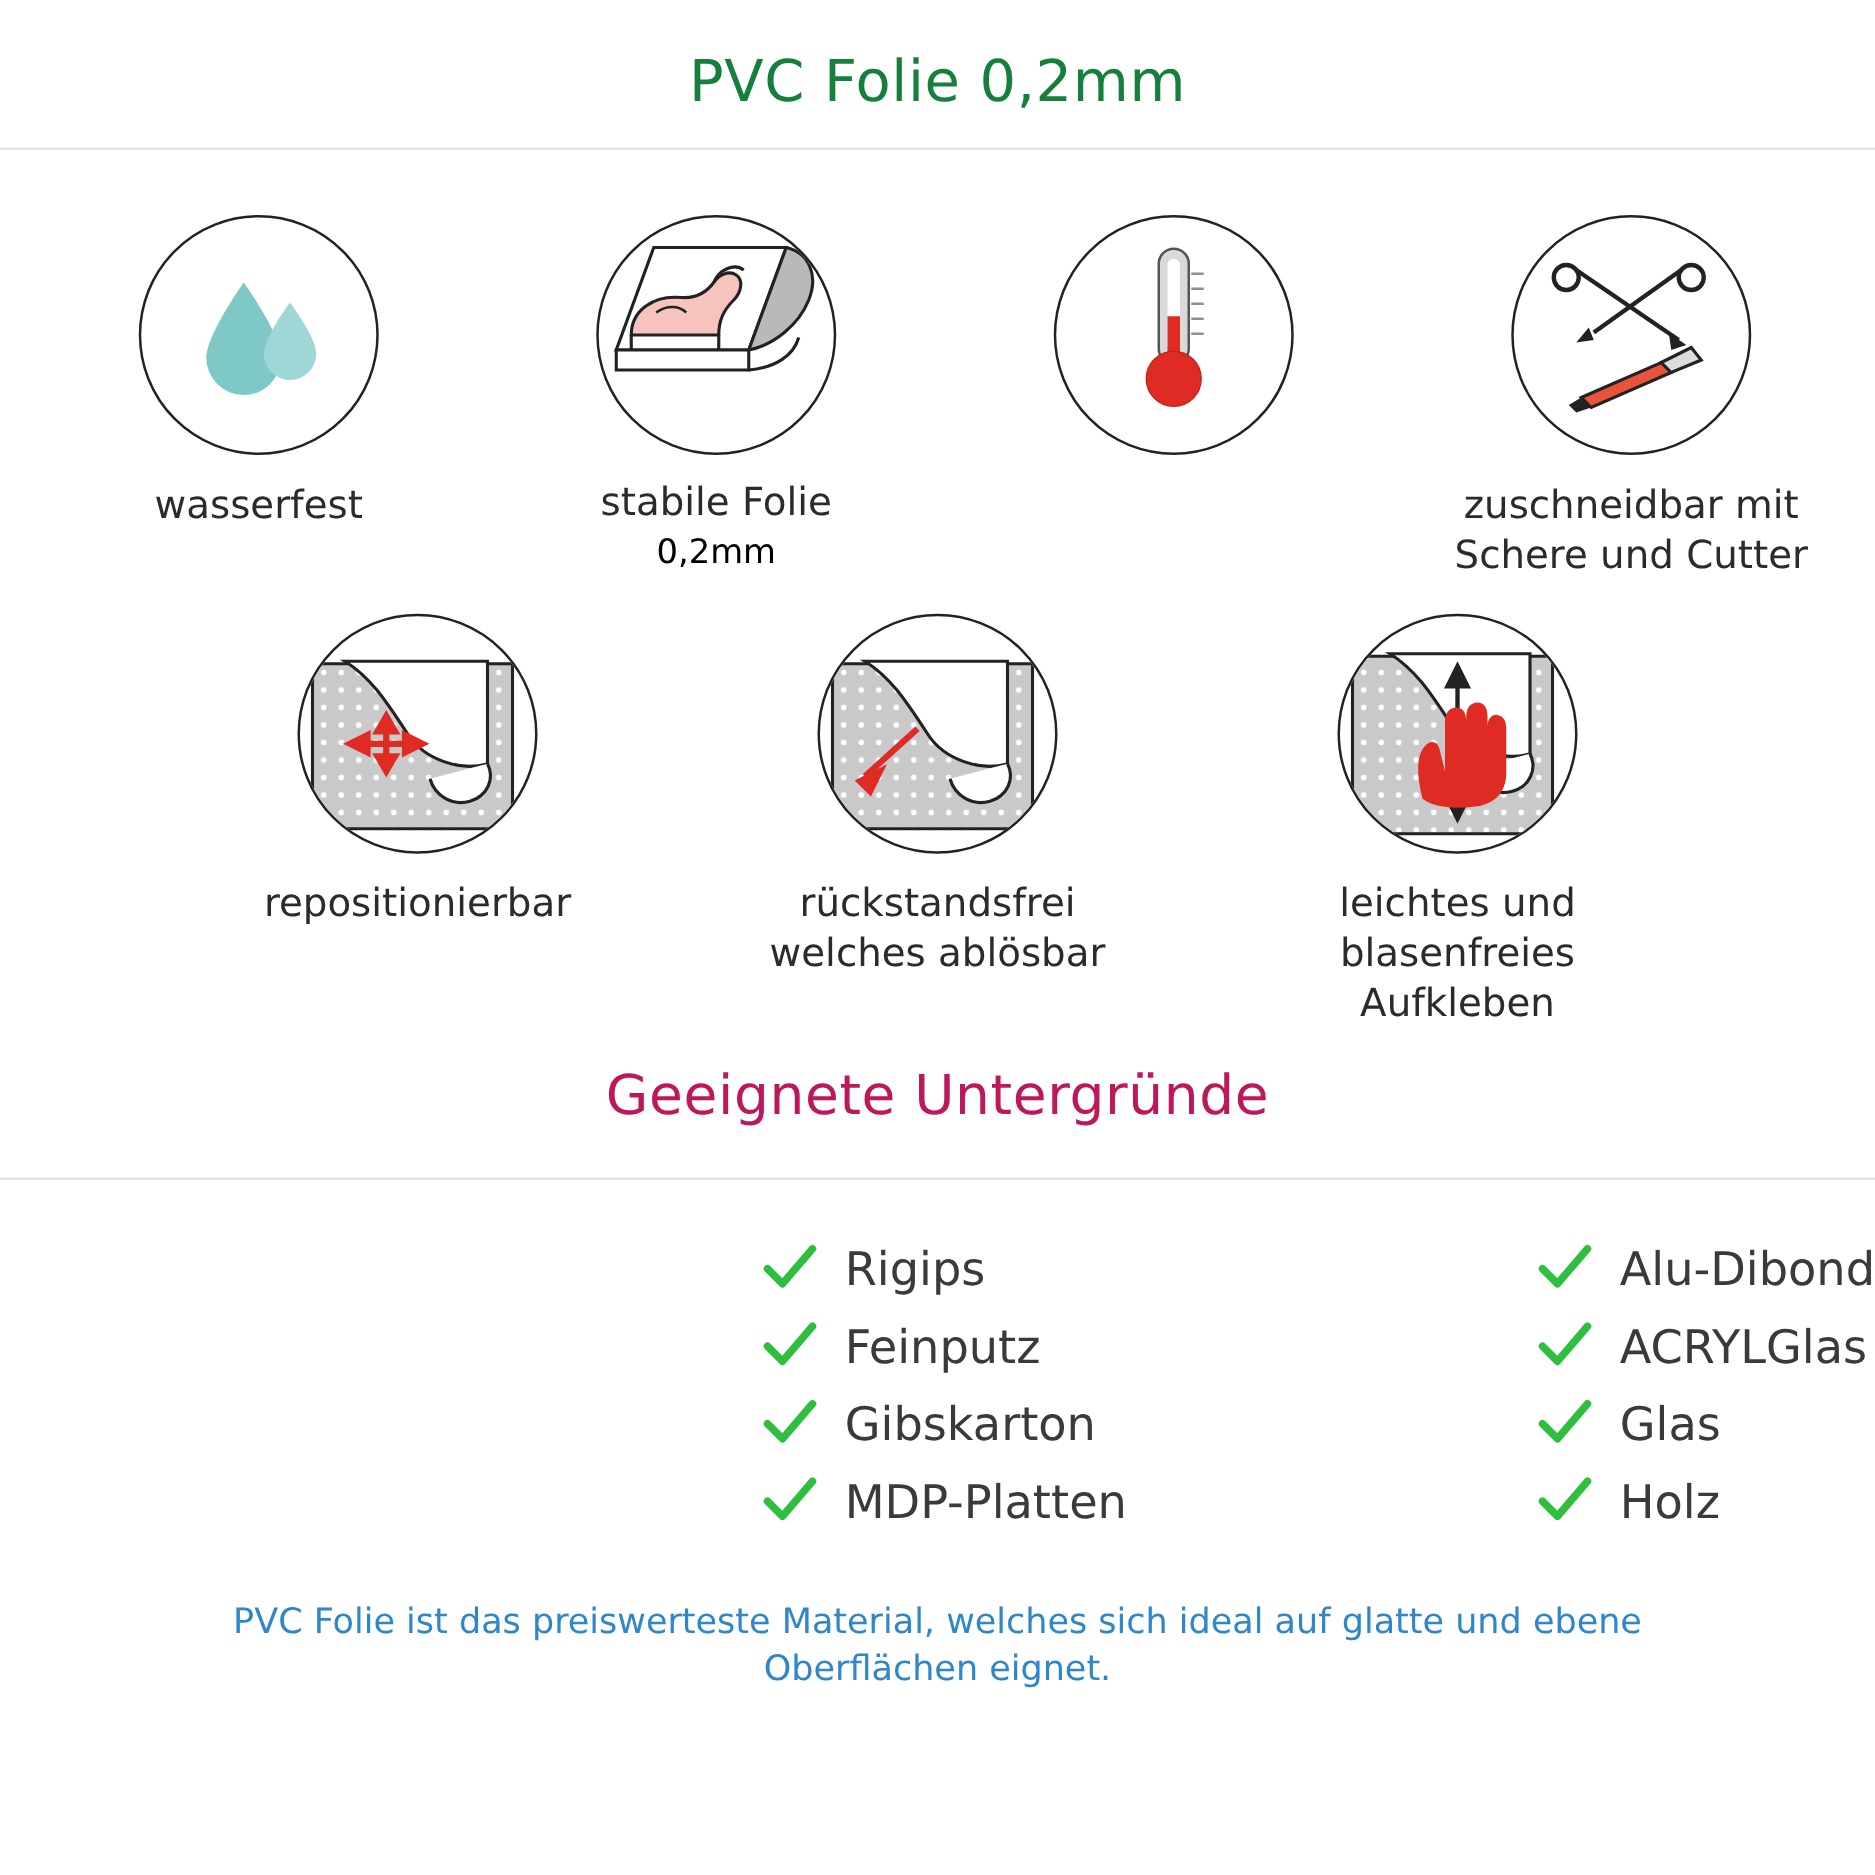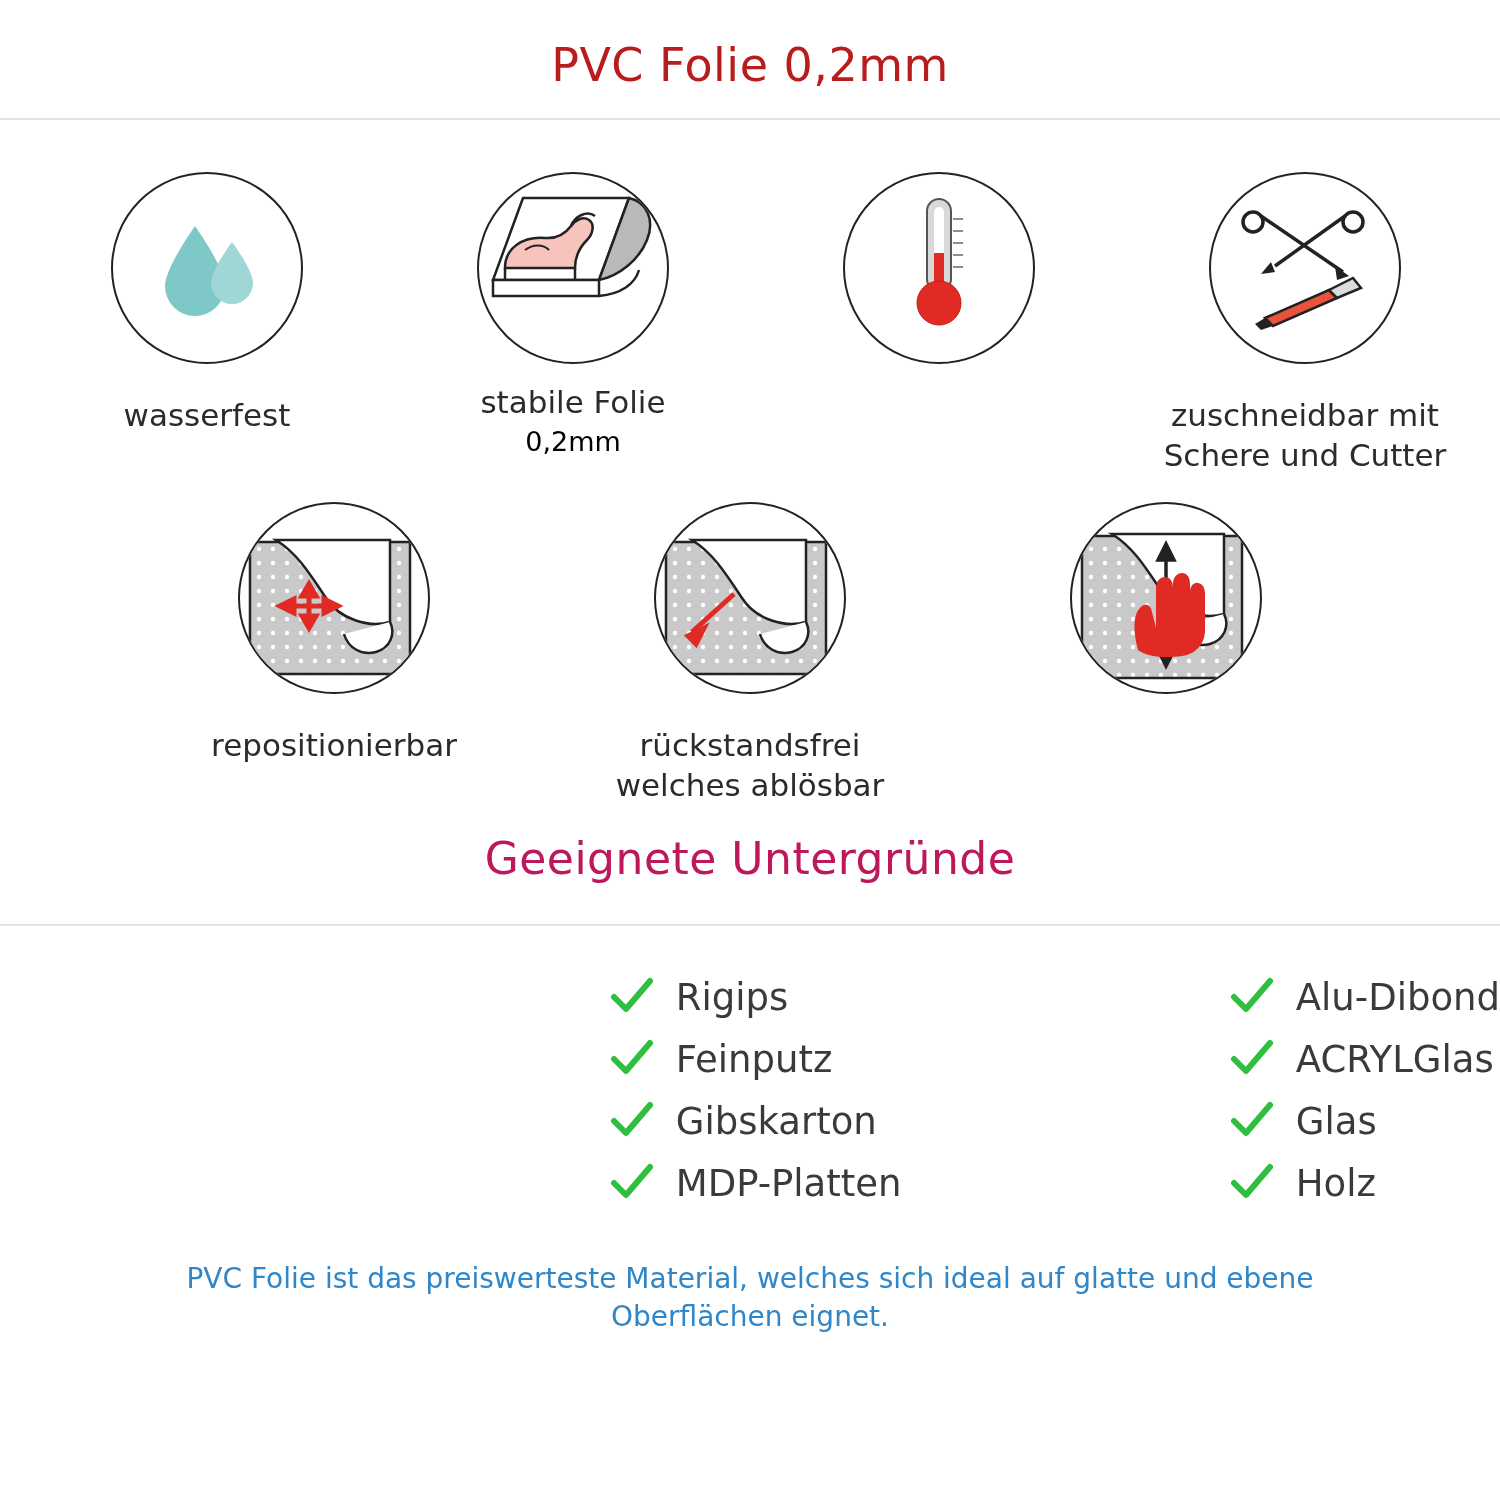--- a/index.html
+++ b/index.html
@@ -23,21 +23,21 @@
   }
 
   
   .title-band {
     width: 100%;
     text-align: center;
     box-sizing: border-box;
   }
   .title-main {
     font-size: 46px;
-    color: #b91c1c;
+    color: #15803d;
     padding-top: 38px;
     padding-bottom: 26px;
     letter-spacing: 0.5px;
   }
   .hr {
     height: 2px;
     background: #e3e3e3;
     width: 100%;
   }
   .title-sub {
@@ -72,21 +72,21 @@
     border-radius: 50%;
     border: 2.5px solid #222;
     background: #fff;
     position: relative;
     overflow: hidden;
     display: flex;
     align-items: center;
     justify-content: center;
   }
   .caption {
-    margin-top: 31px;
+    margin-top: 20px;
     font-size: 31px;
     line-height: 1.3;
     text-align: center;
     color: #2b2b2b;
   }
   .caption.small-top { margin-top: 18px; }
   .sub-red {
     font-size: 27px;
     color: #000000;
     text-align: center;
@@ -301,20 +301,21 @@
               <g stroke="#222" stroke-width="3.5" fill="#222">
                 <line x1="94" y1="50" x2="94" y2="156"></line>
                 <polygon points="94,42 86,58 102,58"></polygon>
                 <polygon points="94,164 86,148 102,148"></polygon>
               </g>
 
               <path d="M66 148 C60 124 62 110 70 104 C74 101 79 103 80 110 L84 126 L84 86 C84 79 88 75 93 75 C98 75 101 79 101 86 L101 120 L101 82 C101 75 105 71 110 71 C115 71 118 75 118 82 L118 122 L118 90 C118 84 122 80 126 81 C131 82 133 86 133 92 L133 128 C133 142 124 152 110 154 C96 156 76 156 66 148 Z" fill="#e02b25"></path>
             </svg>
           </span>
         </div>
+        <div class="caption">leichtes und blasenfreies Aufkleben</div>
       </div>
     </div>
   </div>
 
   <div class="title-band">
     <div class="title-sub">Geeignete Untergründe</div>
   </div>
   <div class="hr"></div>
 
   <div class="grounds">

